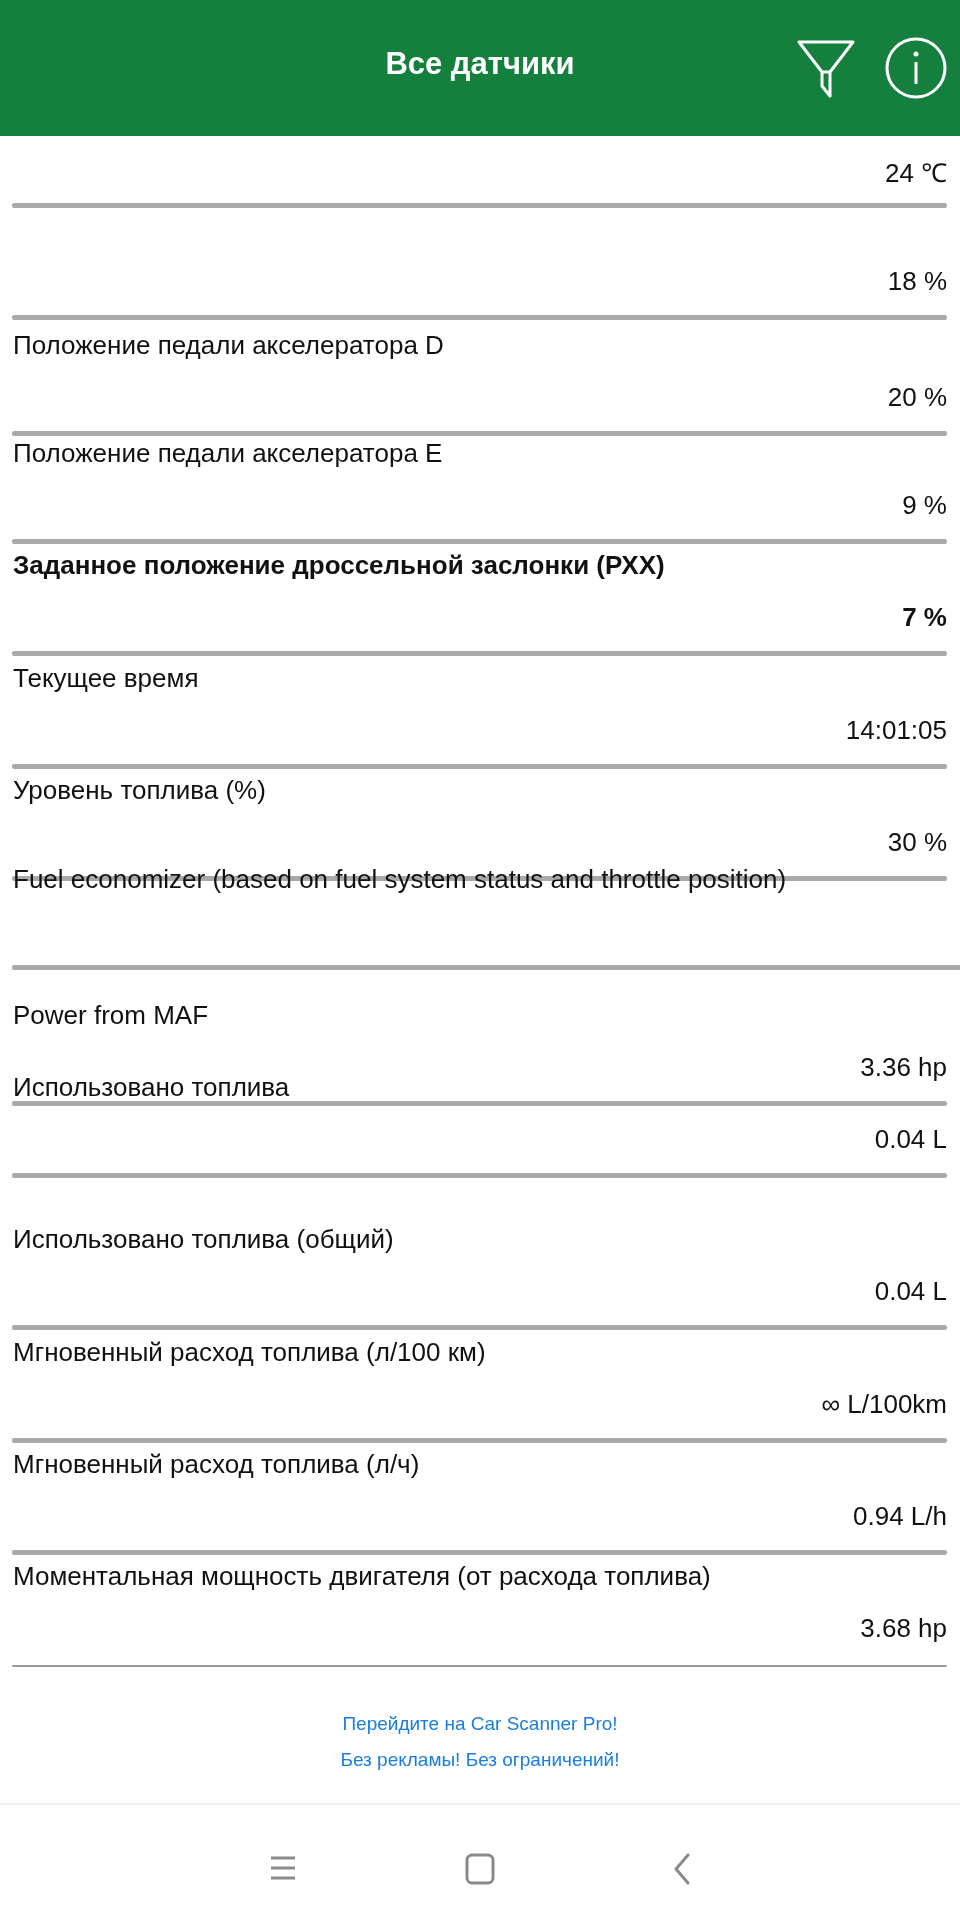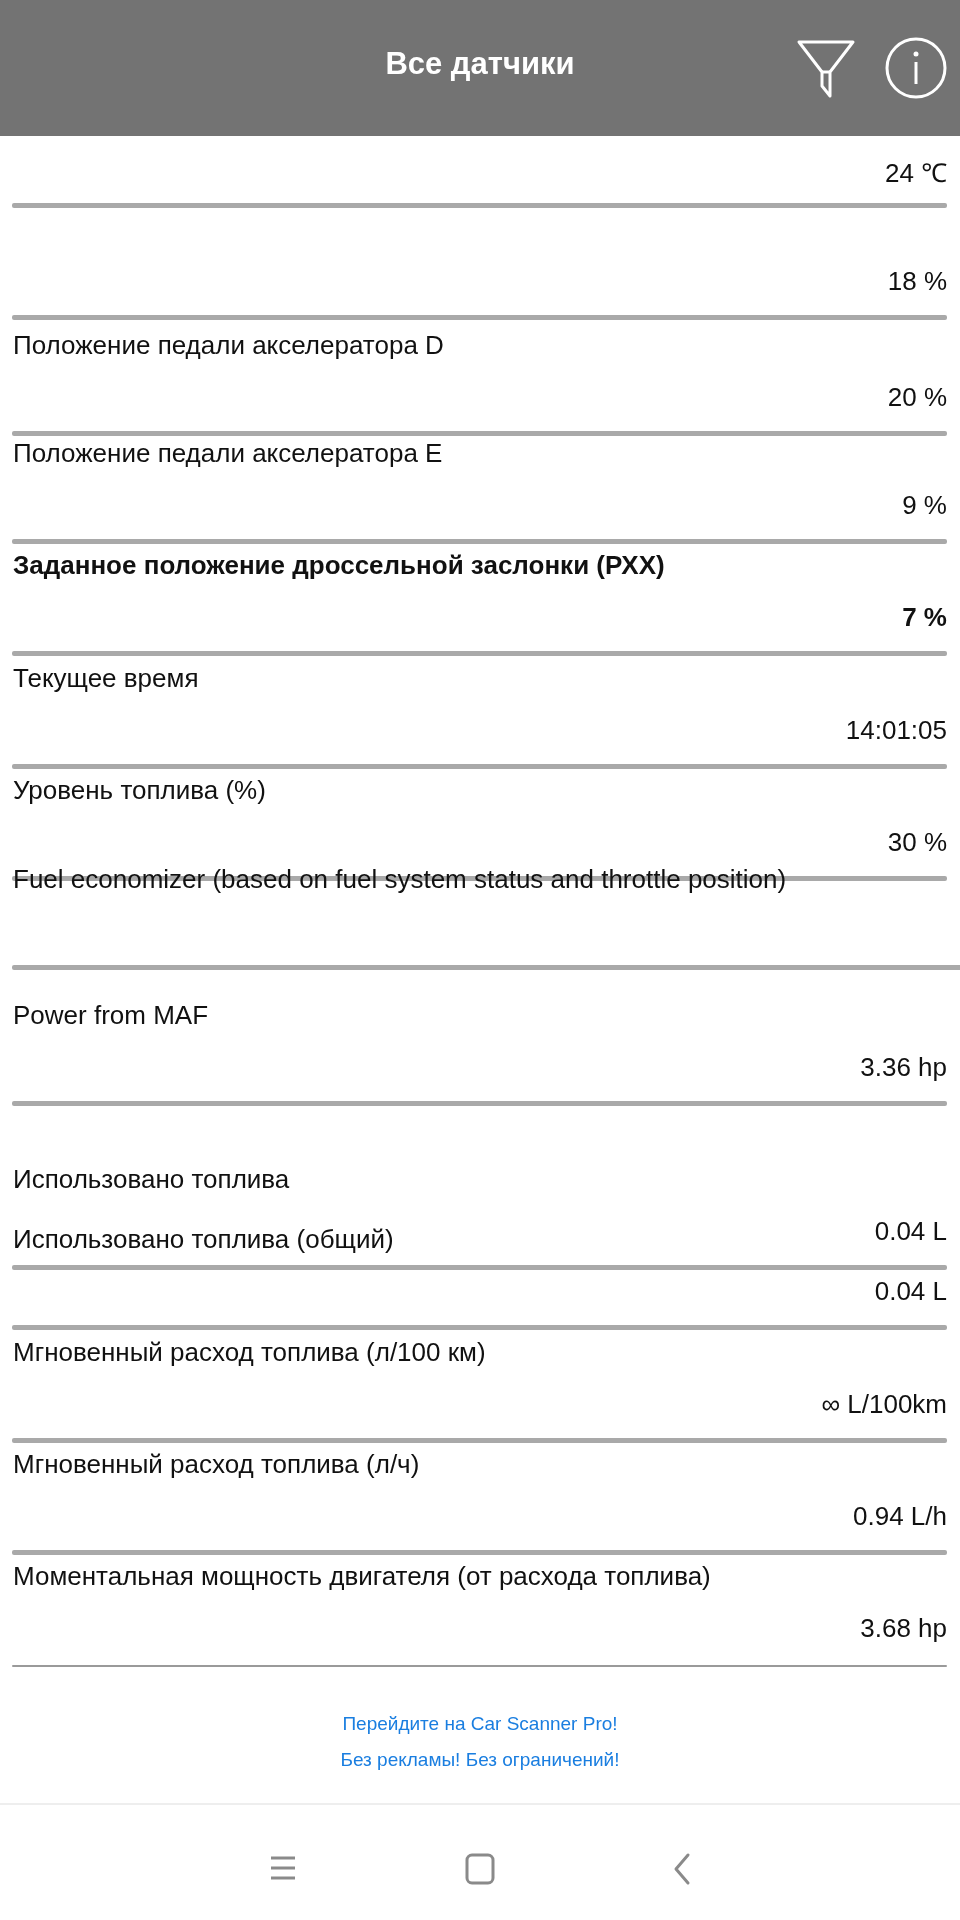--- a/index.html
+++ b/index.html
@@ -1,17 +1,17 @@
 <!DOCTYPE html>
 <html><head>
 <meta charset="utf-8">
 <style>
   html, body { margin:0; padding:0; }
   body { width:960px; height:1920px; position:relative; overflow:hidden; background:#ffffff; font-family:"Liberation Sans", sans-serif; }
-  .header { position:absolute; left:0; top:0; width:960px; height:136px; background:#737373; z-index:5; }
+  .header { position:absolute; left:0; top:0; width:960px; height:136px; background:#15803d; z-index:5; }
   .header-title { position:absolute; left:0; right:0; top:46px; text-align:center; color:#fff; font-size:31px; font-weight:bold; }
   .filter-btn { position:absolute; left:796px; top:38px; width:60px; height:62px; }
   .info-btn { position:absolute; left:884px; top:36px; width:64px; height:64px; }
   .list { position:absolute; left:0; top:0; width:960px; }
   .row { position:absolute; left:0; width:960px; height:112px; }
   .row .label { position:absolute; left:13px; top:6px; font-size:26px; color:#111; white-space:nowrap; }
   .row .value { position:absolute; right:13px; top:58px; font-size:26px; color:#111; white-space:nowrap; }
   .row .divider { position:absolute; left:12px; right:13px; bottom:0; height:5px; background:#a9a9a9; border-radius:2px; }
   .row.last .divider { height:2px; background:#9a9a9a; }
   .promo { position:absolute; left:0; top:1706px; width:960px; text-align:center; color:#1a7ee0; font-size:19px; line-height:36px; }
@@ -59,21 +59,21 @@
   <div class="row" style="top:858px;padding-left:39px;">
     <div class="label">Fuel economizer (based on fuel system status and throttle position)</div>
     <div class="value">1</div>
     <div class="divider"></div>
   </div>
   <div class="row" style="top:994px;">
     <div class="label">Power from MAF</div>
     <div class="value">3.36 hp</div>
     <div class="divider"></div>
   </div>
-  <div class="row" style="top:1158px;border-radius:10px;">
+  <div class="row" style="top:1066px;border-radius:10px;">
     <div class="label">Использовано топлива</div>
     <div class="value">0.04 L</div>
     <div class="divider"></div>
   </div>
   <div class="row" style="top:1218px;">
     <div class="label">Использовано топлива (общий)</div>
     <div class="value">0.04 L</div>
     <div class="divider"></div>
   </div>
   <div class="row" style="top:1331px;">

